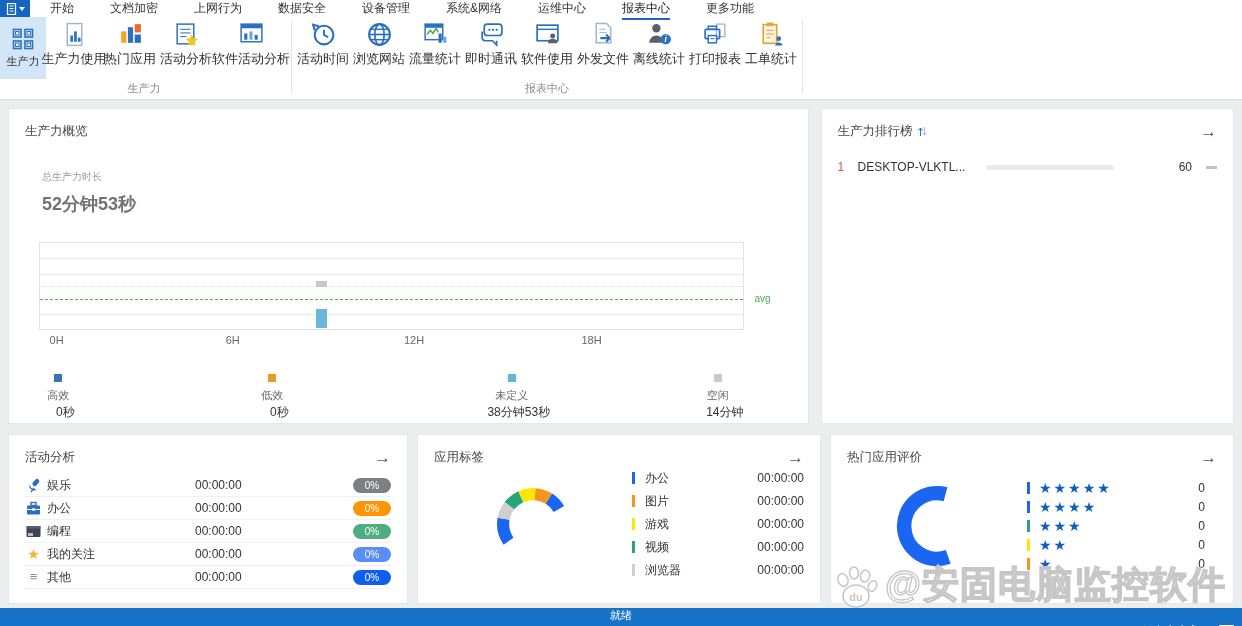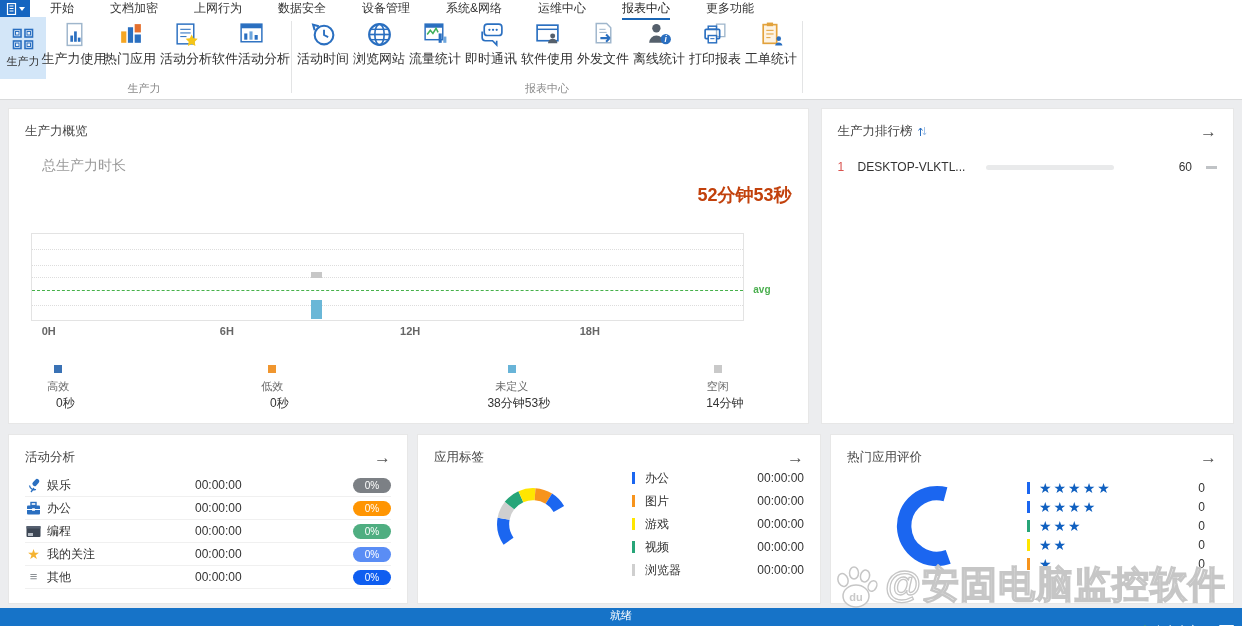--- a/index.html
+++ b/index.html
@@ -31,23 +31,23 @@
   .content { padding:8px 8px 0; }
   .row-top { display:flex; gap:12px; height:316px; margin-bottom:10px; }
   .row-bot { display:flex; gap:9px; height:170px; }
   .card { background:#fff; border:1px solid #e7e7e7; padding:14px 16px; position:relative; }
   .card-title-row { display:flex; align-items:center; justify-content:space-between; }
   .card-title { font-size:12.5px; color:#444; display:flex; align-items:center; gap:5px; }
   .arrow { font-size:17px; color:#555; line-height:12px; cursor:pointer; font-weight:400; }
 
   
   .c-overview { flex:2.02; }
-  .ov-sub { margin:17px 0 0 17px; font-size:14px; color:#9a9a9a;font-family:Liberation Mono, monospace; }
-  .ov-total { margin:8px 0 0 17px; font-size:18px; font-weight:bold; color:#c2410c;text-align:right; }
-  .plot-wrap { margin:26px 48px 0 6px; position:relative;font-weight:bold; }
+  .ov-sub { margin:30px 0 0 17px; font-size:10px; color:#9a9a9a;font-family:Liberation Mono, monospace; }
+  .ov-total { margin:8px 0 0 17px; font-size:18px; font-weight:bold; color:#737373; }
+  .plot-wrap { margin:26px 48px 0 14px; position:relative; }
   .plot { height:88px; border:1px solid #e3e3e3; background:#fff; position:relative; overflow:visible; }
   .gline { position:absolute; left:0; right:0; border-top:1px dotted #ddd; }
   .avgline { position:absolute; left:0; right:0; border-top:1px dashed #46b14a; }
   .avglabel { position:absolute; right:-28px; top:-7px; font-size:10px; color:#4caf50; }
   .idle-dot { position:absolute; width:11px; height:6px; background:#c7c7c7; }
   .tealbar { position:absolute; width:11px; height:19px; background:#6ab7d7; bottom:1px; }
   .xticks { position:relative; height:18px; margin-top:4px; }
   .xticks span { position:absolute; font-size:11px; color:#666; }
   .ov-legend { position:relative; height:42px; margin:22px 48px 0 17px; }
   .leg-item { position:absolute; top:0; }

